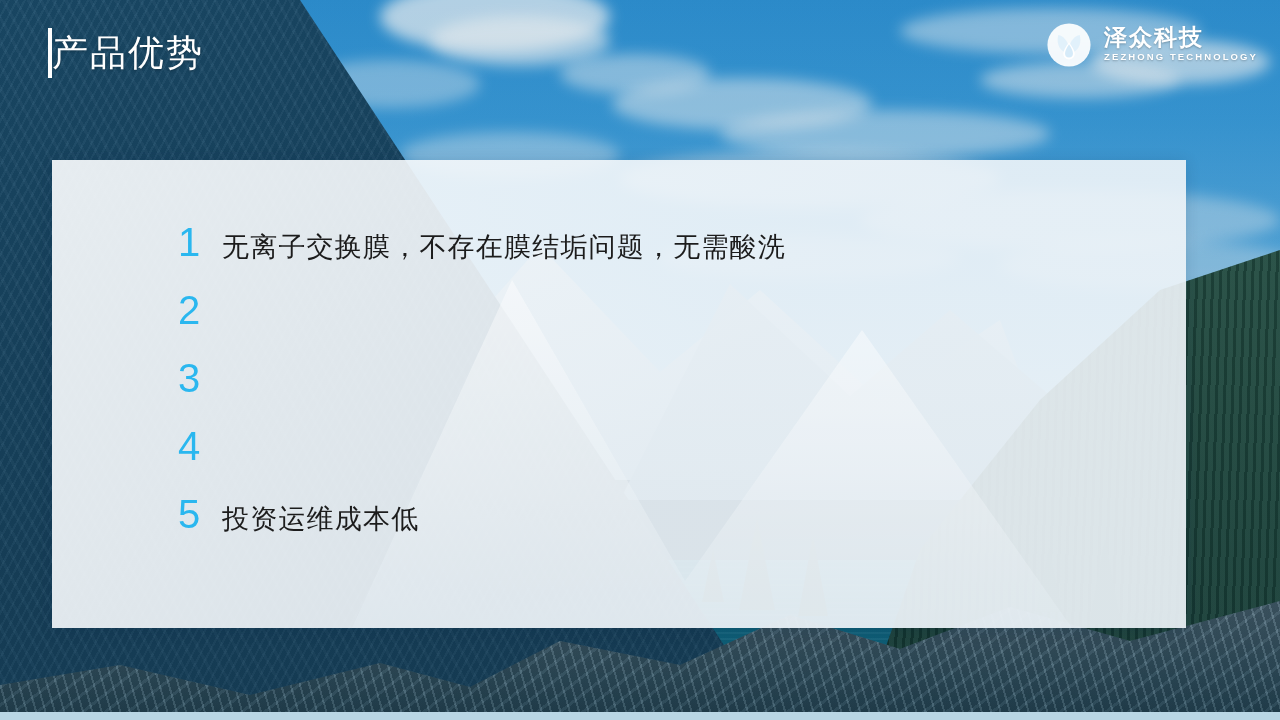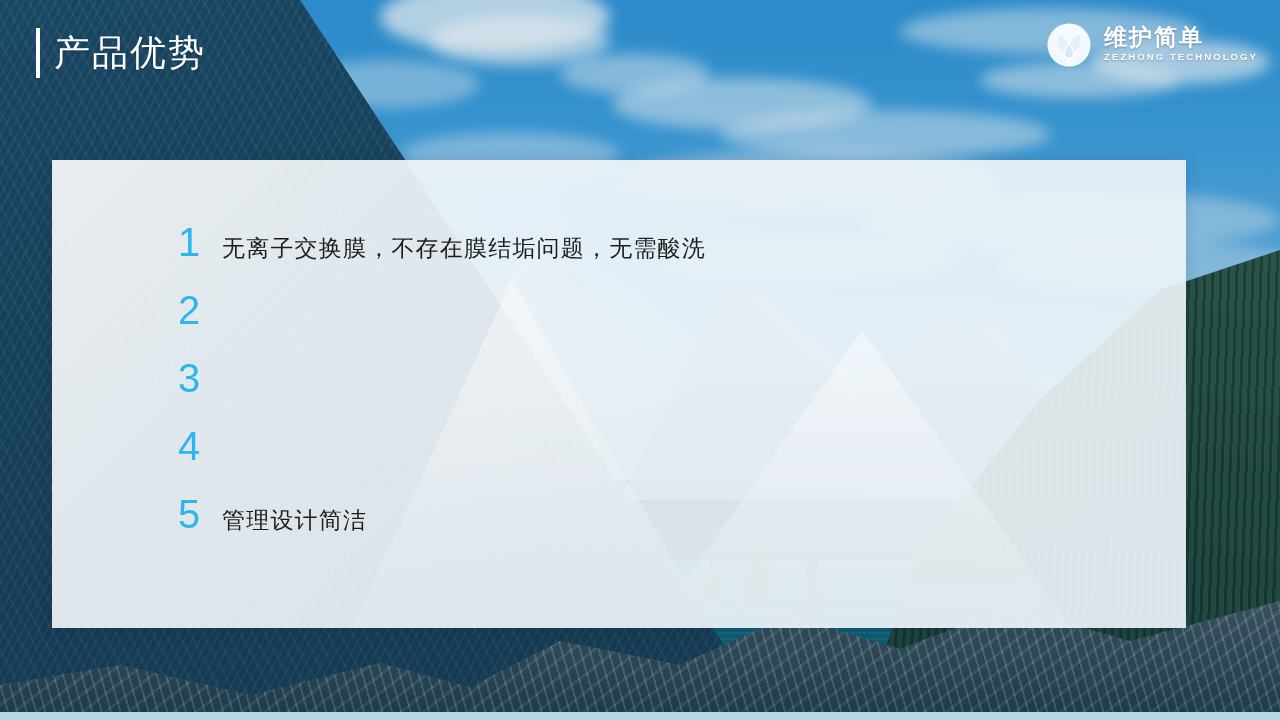--- a/index.html
+++ b/index.html
@@ -134,22 +134,22 @@
   }
   
   .bottom-strip {
     position:absolute; left:0; bottom:0; width:1280px; height:8px;
     background:#b9d6e4;
   }
 
   
   .header { position:absolute; left:0; top:0; width:1280px; height:120px; }
   .title-wrap {
-    position:absolute; left:36px; top:28px;
-    display:flex; align-items:center; gap:14px;
+    position:absolute; left:48px; top:28px;
+    display:flex; align-items:center; 
   }
   .title-bar { width:4px; height:50px; background:#ffffff; flex:0 0 auto; }
   .title-text {
     font-size:36px; color:#ffffff; letter-spacing:2px; line-height:1;
     font-weight:400;
     text-shadow:0 1px 3px rgba(0,0,0,.25);
   }
 
   
   .logo {
@@ -196,21 +196,21 @@
   .row {
     display:flex; align-items:baseline; gap:14px;
     height:68px;
   }
   .row-num {
     font-size:40px; line-height:1; color:#2ab7ef;
     font-weight:300; min-width:30px; text-align:left;
     font-family:"Liberation Sans","DejaVu Sans",sans-serif;
   }
   .row-text {
-    font-size:23px; line-height:1; color:#1c1c1c;
+    font-size:27px; line-height:1; color:#1c1c1c;
     letter-spacing:1.2px; font-weight:400;
   }
 </style>
 </head>
 <body>
 
 <div class="slide">
 
   <div class="bg">
     <div class="bg-sky"></div>
@@ -272,21 +272,21 @@
 
     <div class="logo">
       <svg class="logo-mark" viewBox="0 0 64 64">
         <circle cx="32" cy="32" r="30" fill="#ffffff" fill-opacity="0.92"></circle>
         <path d="M32 44 C20 42 14 32 17 18 C24 19 30 26 32 36 Z" fill="#dff0fb" fill-opacity="0.95"></path>
         <path d="M32 44 C44 42 50 32 47 18 C40 19 34 26 32 36 Z" fill="#dff0fb" fill-opacity="0.95"></path>
         <path d="M32 28 C27 35 24 40 24 44 a8 8 0 0 0 16 0 c0-4-3-9-8-16 Z" fill="#ffffff"></path>
         <path d="M32 31 C28.5 36.5 26.5 40.5 26.5 43.8 a5.5 5.5 0 0 0 11 0 c0-3.3-2-7.3-5.5-12.8 Z" fill="#cfe8f8" fill-opacity="0.85"></path>
       </svg>
       <div class="logo-txt">
-        <div class="logo-cn">维护简单</div>
+        <div class="logo-cn">泽众科技</div>
         <div class="logo-en">ZEZHONG TECHNOLOGY</div>
       </div>
     </div>
   </div>
 
   <div class="panel">
     <div class="panel-ghost">
       <div class="gm gm1"></div>
       <div class="gm gm2"></div>
     </div>
@@ -305,19 +305,19 @@
       <div class="row">
         <span class="row-num">3</span>
       </div>
 
       <div class="row">
         <span class="row-num">4</span>
       </div>
 
       <div class="row">
         <span class="row-num">5</span>
-        <span class="row-text">管理设计简洁</span>
+        <span class="row-text">投资运维成本低</span>
       </div>
 
     </div>
   </div>
 
 </div>
 
 </body></html>

